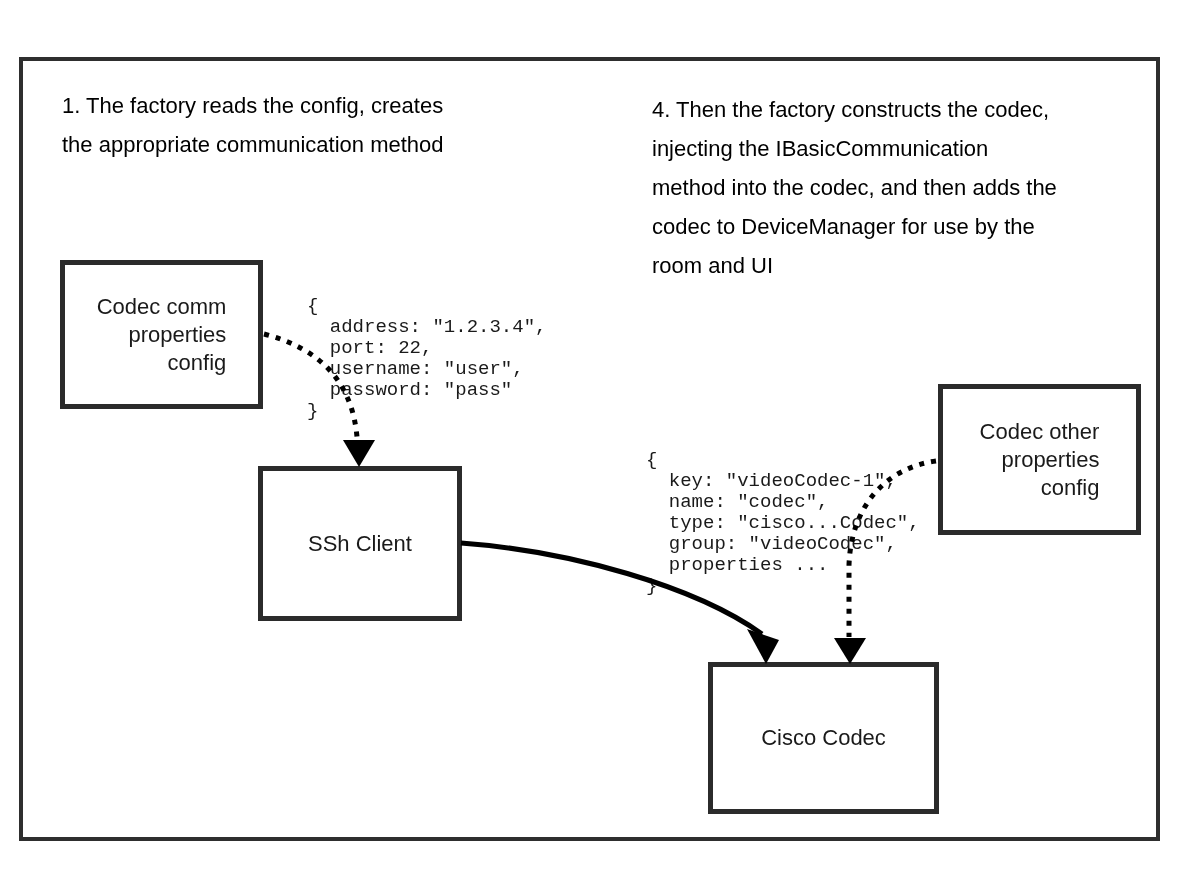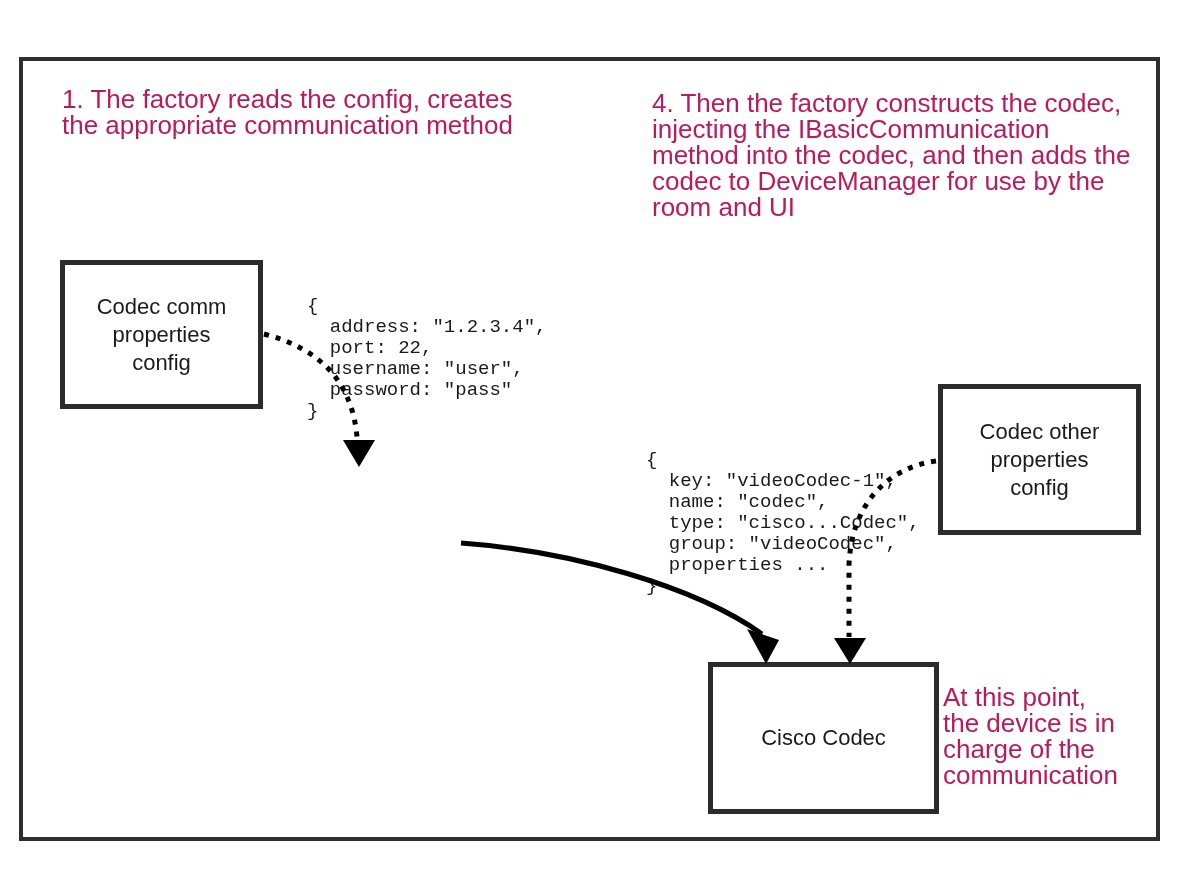--- a/index.html
+++ b/index.html
@@ -22,36 +22,36 @@
     position: absolute;
     left: 19px;
     top: 57px;
     width: 1133px;
     height: 776px;
     border: 4px solid #2e2e2e;
     background: #ffffff;
   }
   .note {
     position: absolute;
-    font-size: 26px;
-    line-height: 26px;
+    font-size: 22px;
+    line-height: 39px;
     white-space: pre-line;
-    color: #be185d;
+    color: #000000;
   }
   .note-step1 { left: 62px;  top: 86px; }
   .note-step2 { left: 652px; top: 90px; }
   .note-result { left: 943px; top: 684px; }
   .node {
     position: absolute;
     border: 5px solid #2b2b2b;
     background: #ffffff;
     display: flex;
     align-items: center;
     justify-content: center;
-    text-align: center;
+    text-align: right;
     box-sizing: border-box;
   }
   .node-label {
     font-size: 22px;
     line-height: 28px;
     white-space: pre-line;
     color: #1a1a1a;
   }
   .node-codec-comm  { left: 60px;  top: 260px; width: 203px; height: 149px; }
   .node-ssh-client  { left: 258px; top: 466px; width: 204px; height: 155px; }
@@ -99,31 +99,30 @@
 
   <div class="note note-step1">1. The factory reads the config, creates
 the appropriate communication method</div>
 
   <div class="note note-step2">4. Then the factory constructs the codec,
 injecting the IBasicCommunication
 method into the codec, and then adds the
 codec to DeviceManager for use by the
 room and UI</div>
 
-  <div class="note note-result">At this point,
-the device is in
-charge of the
-communication</div>
 
   <div class="node node-codec-comm">
     <span class="node-label">Codec comm
 properties
 config</span>
   </div>
 
+  <div class="node node-ssh-client">
+    <span class="node-label">SSh Client</span>
+  </div>
 
   <div class="node node-codec-other">
     <span class="node-label">Codec other
 properties
 config</span>
   </div>
 
   <div class="node node-cisco-codec">
     <span class="node-label">Cisco Codec</span>
   </div>

